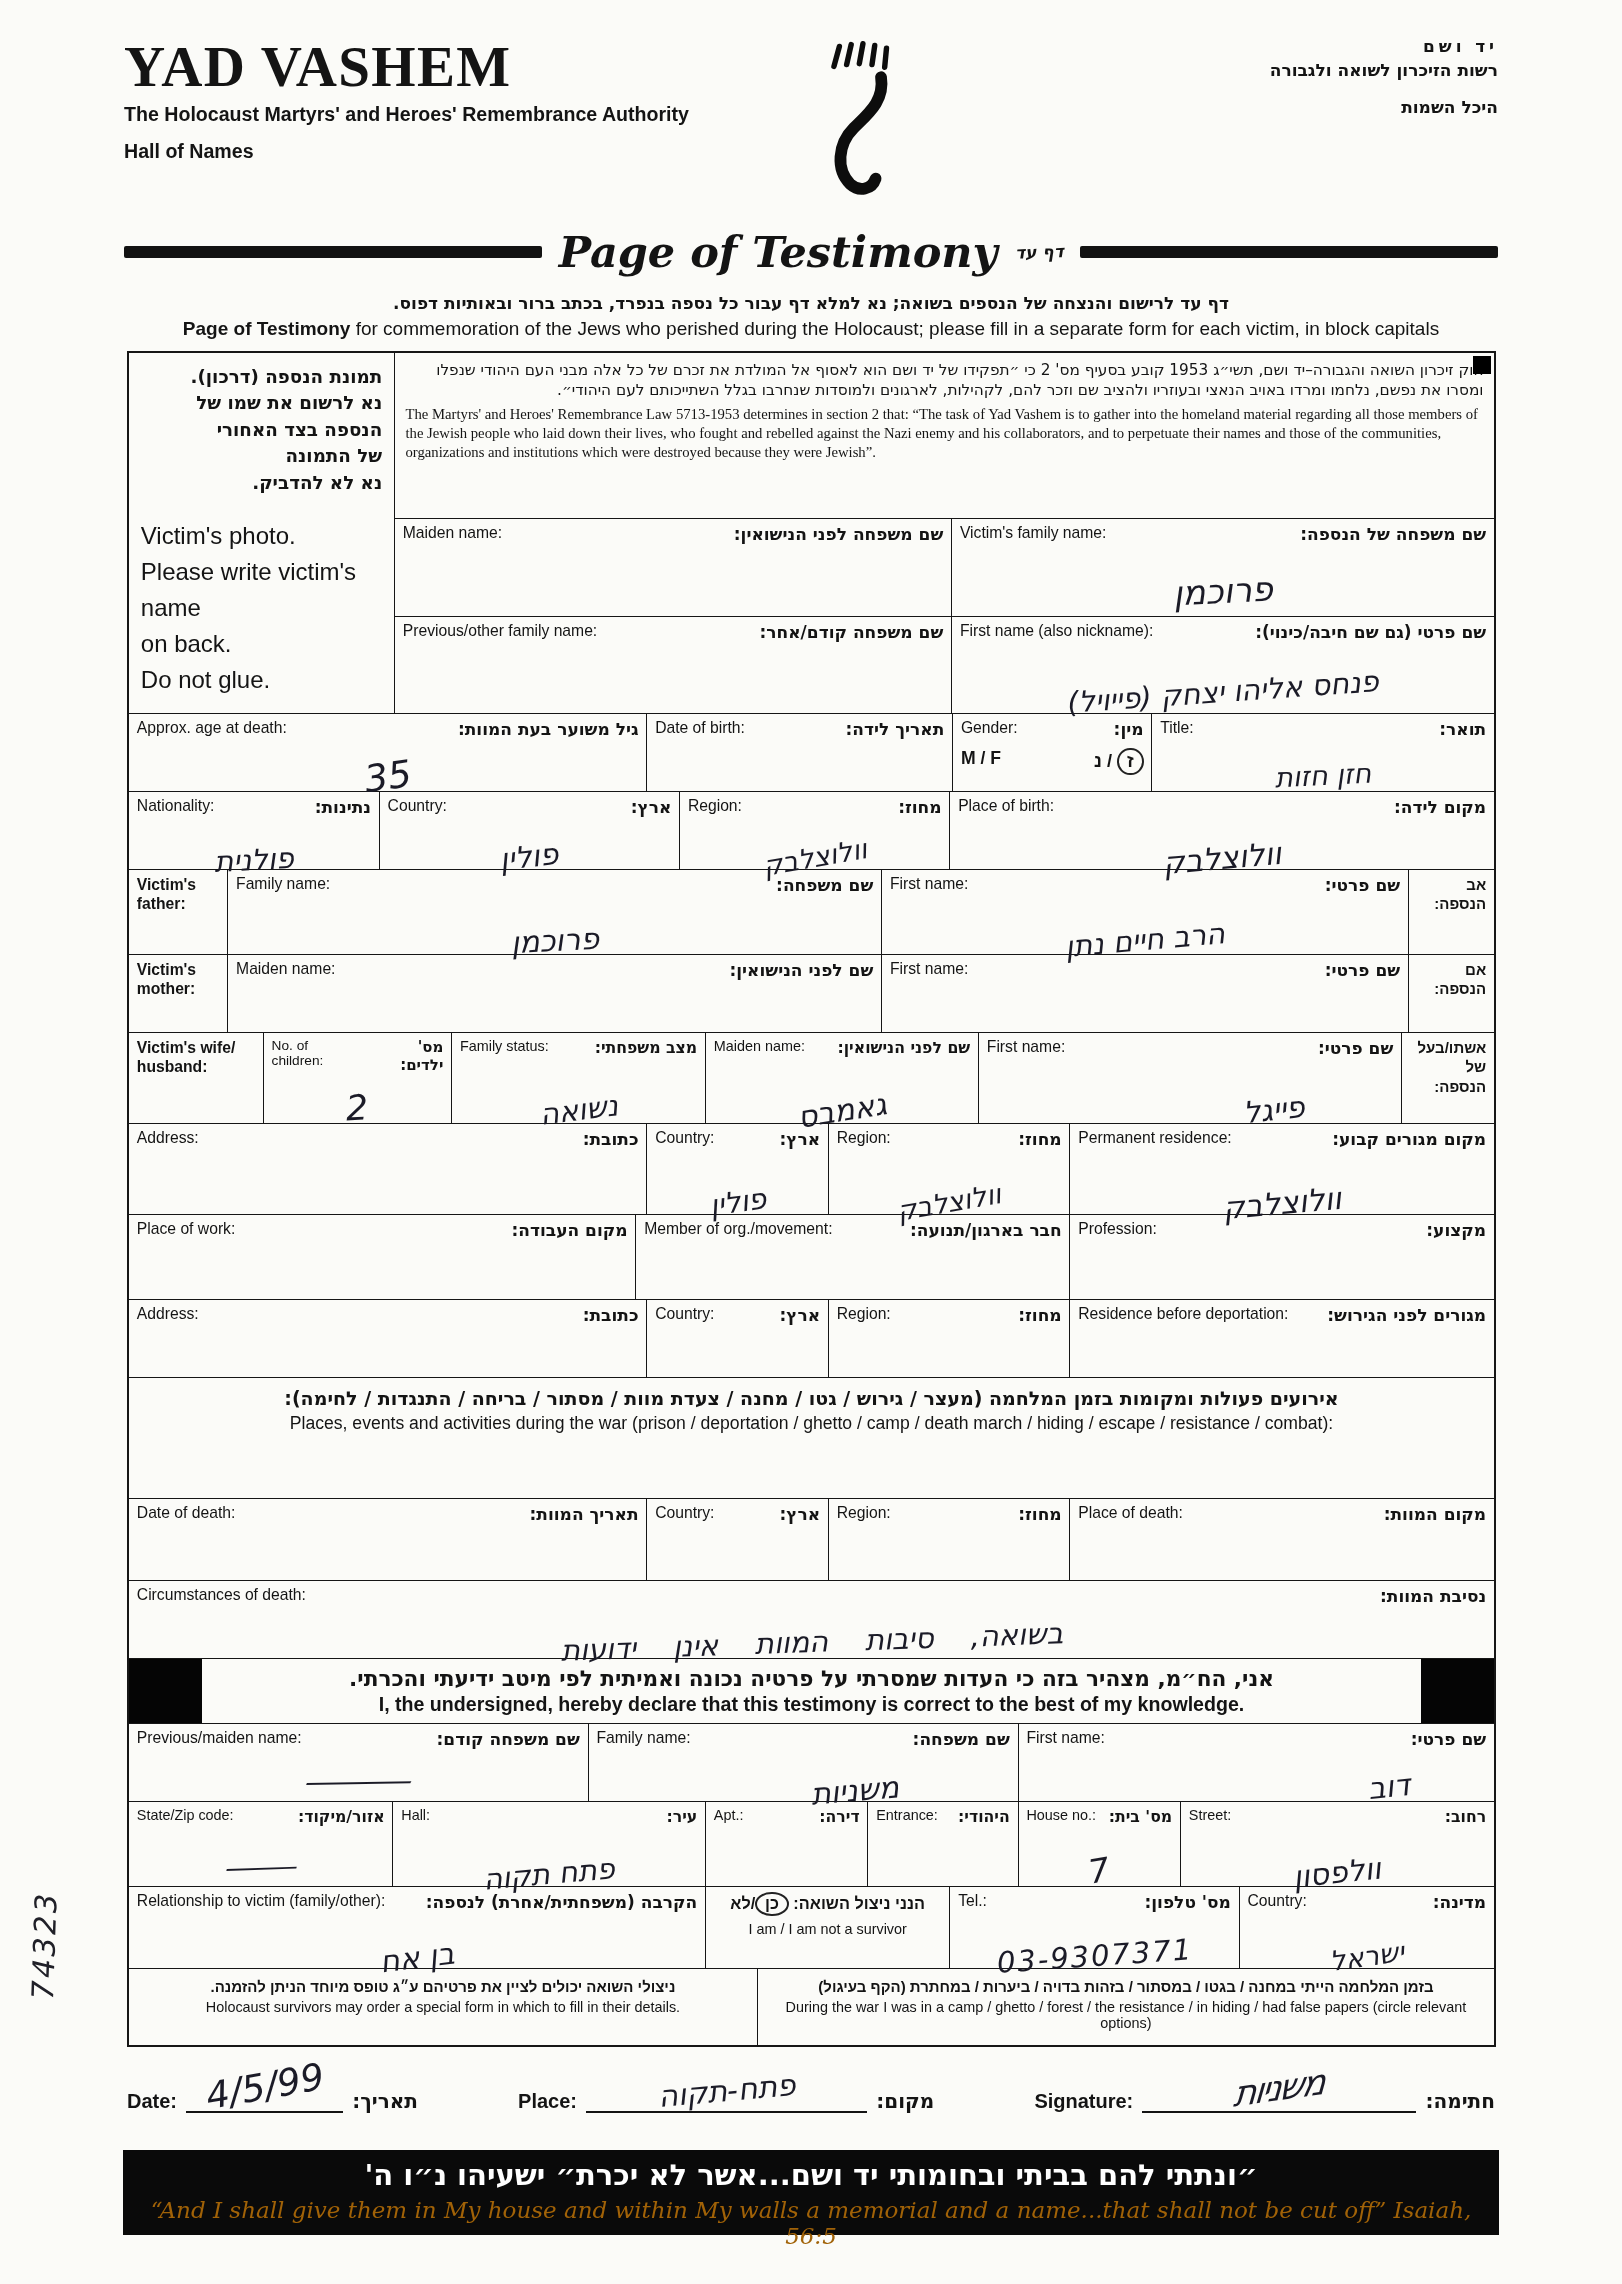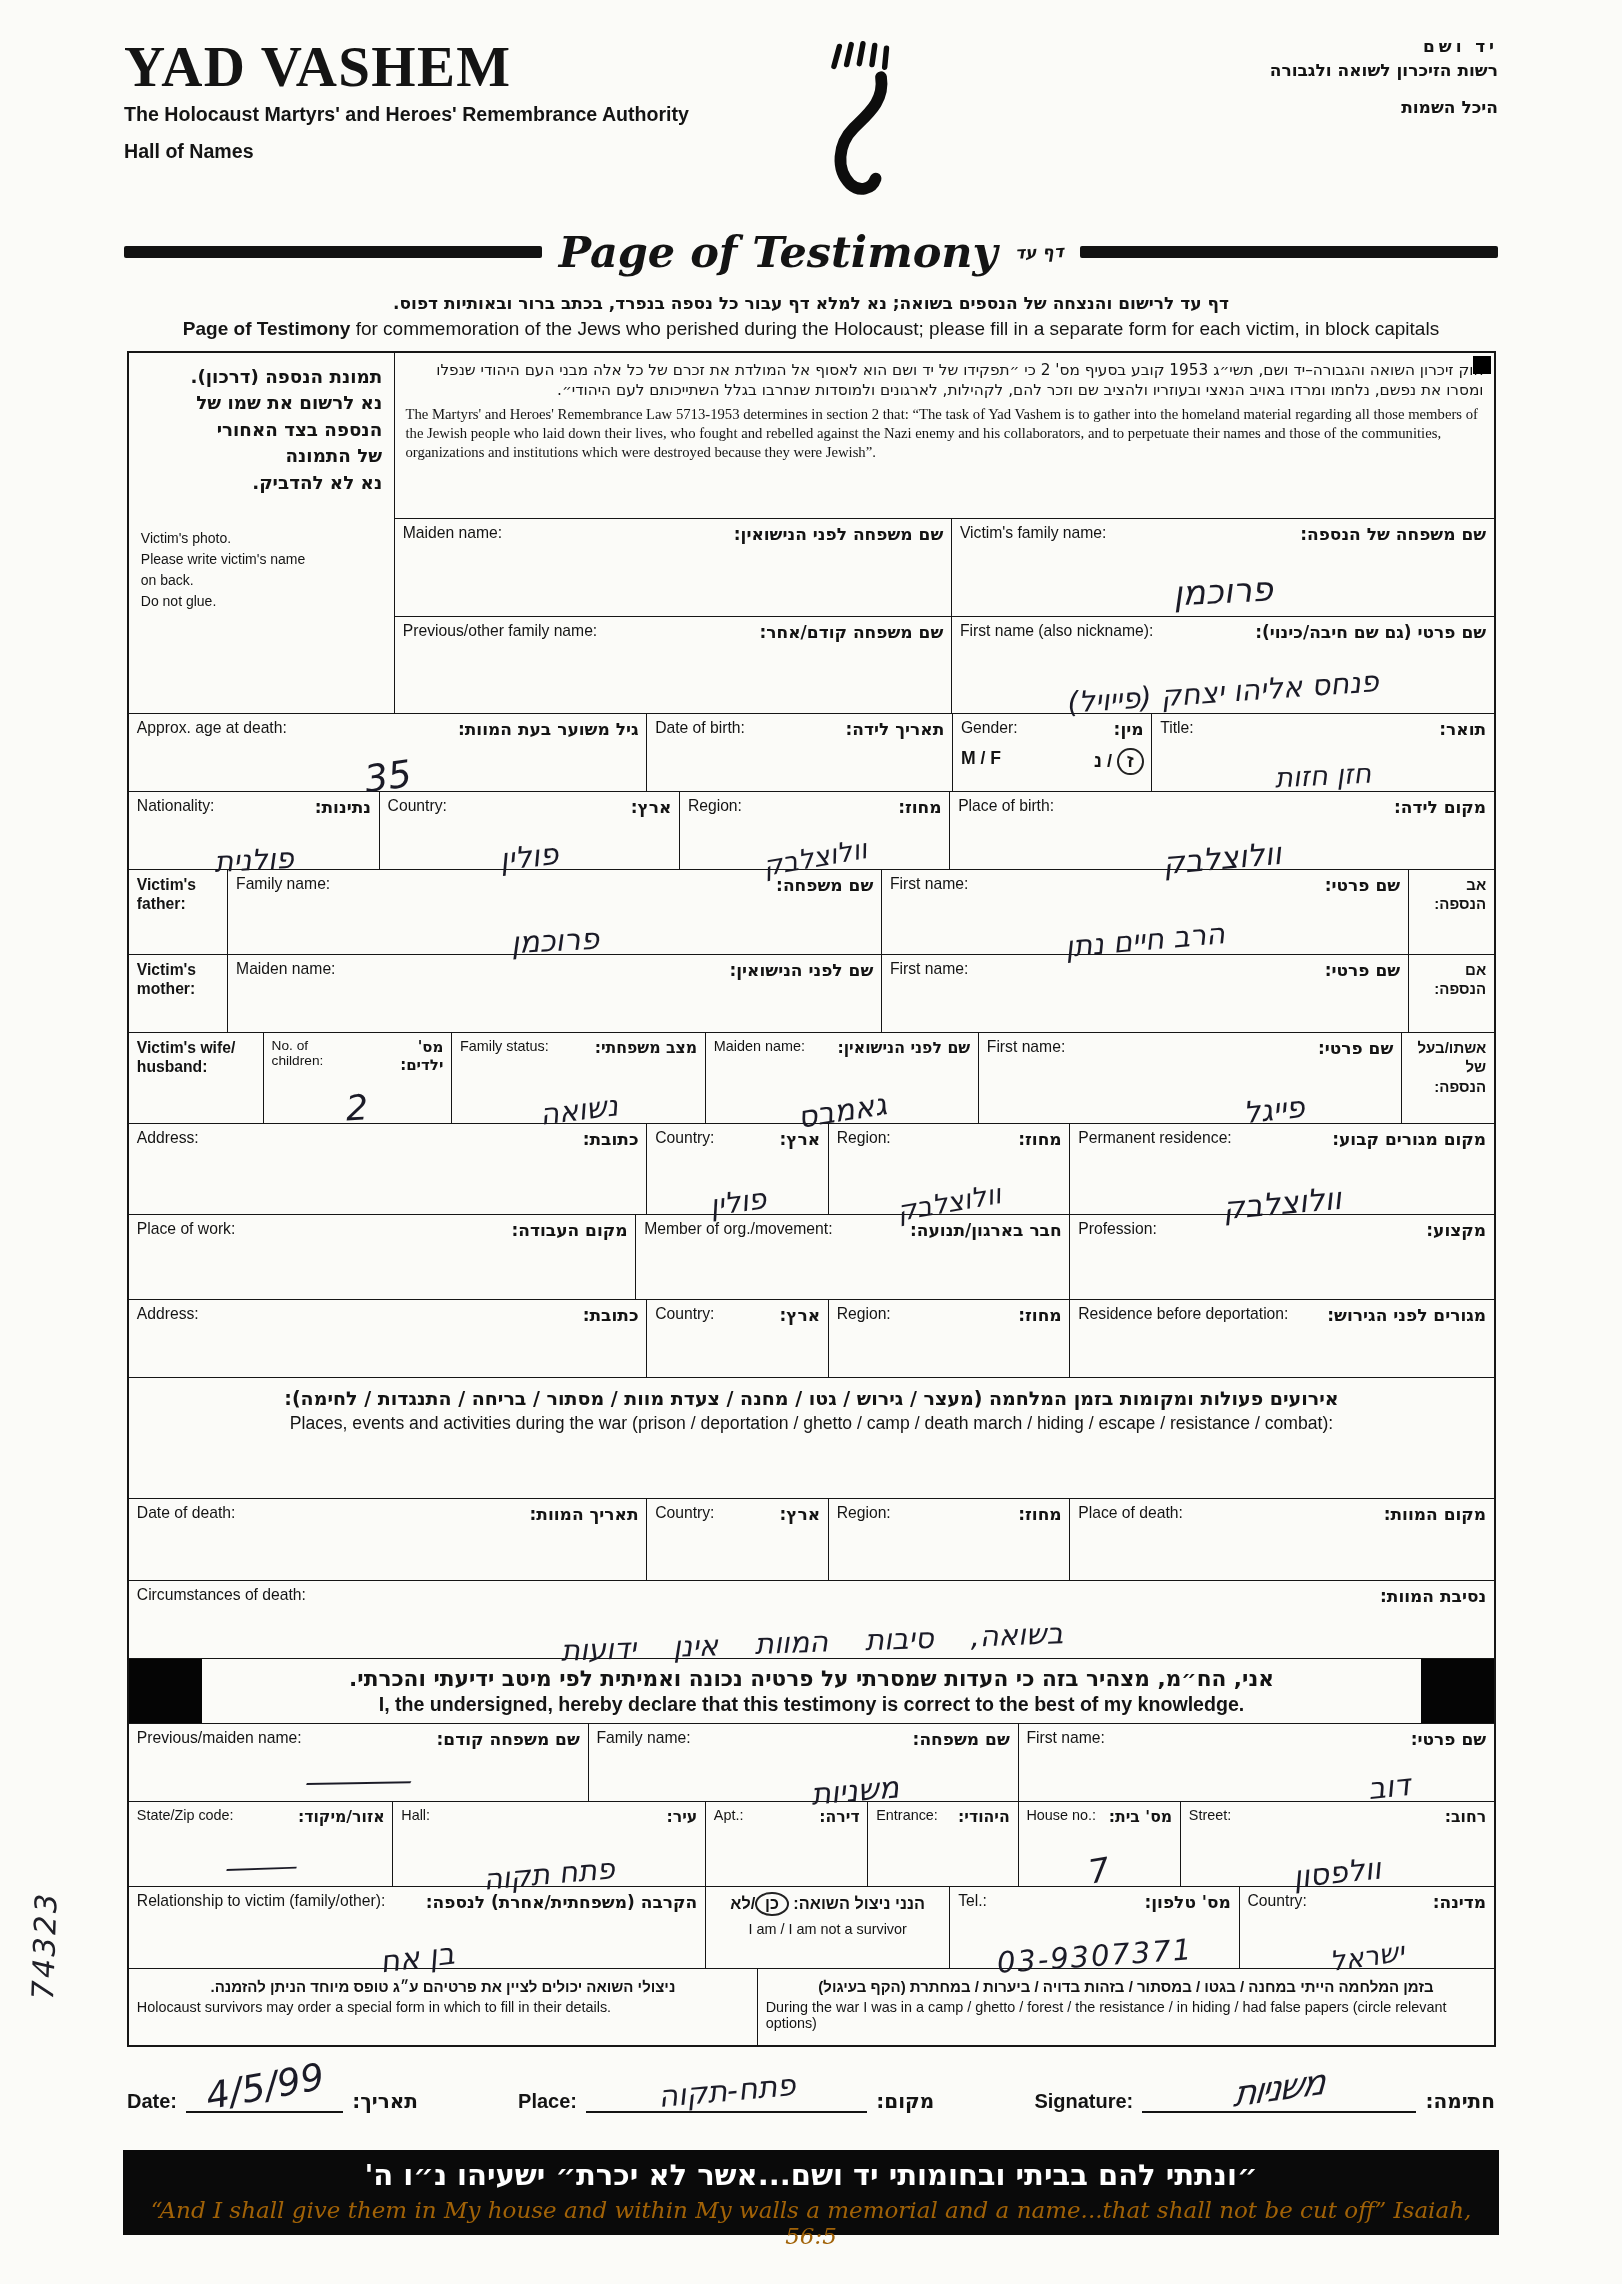--- a/index.html
+++ b/index.html
@@ -47,21 +47,21 @@
   .he { font-size:17px; font-weight:bold; direction:rtl; }
   .xs .en { font-size:13.7px; } .xs .he { font-size:15px; }
   .tight .en { font-size:14.4px; } .tight .he { font-size:15.7px; }
   .prewrap { white-space:pre-line; }
   .side-lbl { font-weight:bold; font-size:15.7px; white-space:pre-line; line-height:1.25; }
   .side-he { font-weight:bold; font-size:15px; direction:rtl; text-align:right; white-space:pre-line; line-height:1.3; }
 
   .topsec { display:flex; }
   .photo-cell { width:265px; padding:10.5px 11.8px; }
   .photo-he { direction:rtl; text-align:right; font-size:18.3px; line-height:1.45; white-space:pre-line; }
-  .photo-en { font-size:14px; line-height:1.5; margin-top:32px; white-space:pre-line; }
+  .photo-en { font-size:24px; line-height:1.5; margin-top:22px; white-space:pre-line; }
   .top-right { flex:1; border-left:1.3px solid #161616; display:flex; flex-direction:column; }
   .lawbox { height:165px; padding:6.5px 10.5px; position:relative; }
   .law-he { direction:rtl; font-size:15.3px; line-height:1.35; text-align:right; }
   .law-en { font-size:14.7px; line-height:1.3; margin-top:3.9px;font-family:Liberation Serif, serif; }
   .corner-sq { position:absolute; top:2.6px; right:2.6px; width:18.3px; height:18.3px; background:#000; }
 
   
   .hw { position:absolute; left:50%; bottom:1.3px; transform:translateX(-50%) rotate(-3deg);
         font-family:"DejaVu Sans", sans-serif; font-style:italic; font-size:26px;
         color:#1b1b27; white-space:nowrap; z-index:5; direction:rtl; }
@@ -76,21 +76,21 @@
   .war-he { font-weight:bold; font-size:19px; direction:rtl; }
   .war-en { font-size:17.6px; margin-top:3.9px; }
 
   .decl { display:flex; border-top:1.3px solid #161616; height:65px; }
   .decl-black { width:73px; background:#050505; }
   .decl-mid { flex:1; text-align:center; padding-top:6.5px; }
   .decl-he { font-weight:bold; font-size:21.6px; direction:rtl; }
   .decl-en { font-weight:bold; font-size:19.6px; margin-top:2.6px; }
 
   .note-he { font-weight:bold; font-size:15px; direction:rtl; text-align:center; }
-  .note-en { font-size:14.4px; text-align:left; margin-top:3.9px; }
+  .note-en { font-size:14.4px; text-align:center; margin-top:3.9px; }
   .surv-he { font-size:16.3px; font-weight:bold; direction:rtl; text-align:center; }
   .surv-en { font-size:14.4px; text-align:center; margin-top:5.2px; }
 
   
   .sigrow { position:absolute; top:2089px; left:127px; right:127px; display:flex; justify-content:space-between; align-items:flex-end; }
   .siggroup { display:flex; align-items:flex-end; gap:9.1px; }
   .siglabel { font-weight:bold; font-size:20px; }
   .sigline { position:relative; border-bottom:2px solid #141414; height:6.5px; }
   .sigline .hw { bottom:2.6px; }
 

